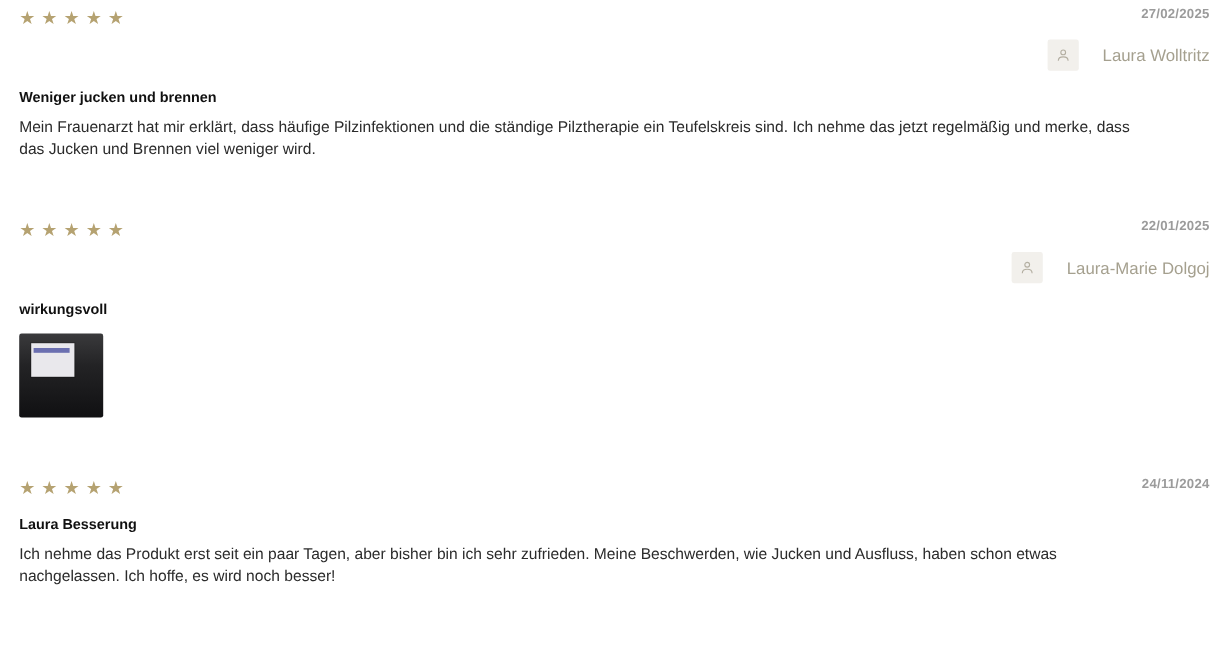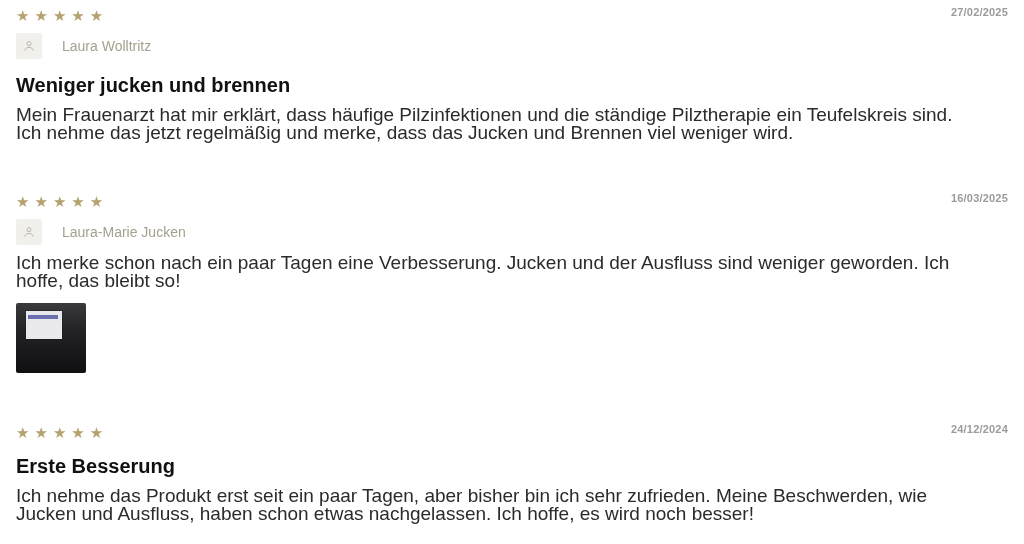--- a/index.html
+++ b/index.html
@@ -46,43 +46,44 @@
     color: #9b9b9b;
     letter-spacing: 0.2px;
     padding-top: 2px;
     font-weight: bold;
   }
   .author-row {
     display: flex;
     align-items: center;
     gap: 20px;
     margin-top: 10px;
+    justify-content: flex-end;
   }
   .avatar {
     width: 26px;
     height: 26px;
     background: #f2f0ec;
     border-radius: 2px;
     display: flex;
     align-items: center;
     justify-content: center;
   }
   .avatar svg { display: block; }
   .author {
     font-size: 14px;
     color: #a5a08f;
   }
   .review-title {
-    font-size: 20px;
+    font-size: 12px;
     font-weight: bold;
     color: #111111;
     margin-top: 15px;
   }
   .review-body {
-    font-size: 19px;
+    font-size: 13px;
     line-height: 18px;
     color: #2b2b2b;
     margin-top: 9px;
     max-width: 942px;
   }
   .photos {
     margin-top: 13px;
     display: flex;
     gap: 8px;
   }
@@ -148,48 +149,48 @@
 
   <div class="review">
     <div class="review-head">
       <div class="stars">
         <span class="star">★</span>
         <span class="star">★</span>
         <span class="star">★</span>
         <span class="star">★</span>
         <span class="star">★</span>
       </div>
-      <div class="date">16/03/2025</div>
+      <div class="date">22/01/2025</div>
     </div>
     <div class="author-row">
       <span class="avatar">
         <svg width="14" height="14" viewBox="0 0 24 24" fill="none" stroke="#b4afa2" stroke-width="1.6">
           <circle cx="12" cy="8" r="3.4"></circle>
           <path d="M5 20c0-3.6 3.1-5.6 7-5.6s7 2 7 5.6"></path>
         </svg>
       </span>
-      <span class="author">Laura-Marie Jucken</span>
+      <span class="author">Laura-Marie Dolgoj</span>
     </div>
-    <div class="review-body">Ich merke schon nach ein paar Tagen eine Verbesserung. Jucken und der Ausfluss sind weniger geworden. Ich hoffe, das bleibt so!</div>
+    <div class="review-title">wirkungsvoll</div>
     <div class="photos">
       <div class="photo dark"></div>
     </div>
   </div>
 
   <div class="spacer-48"></div>
 
   <div class="review">
     <div class="review-head">
       <div class="stars">
         <span class="star">★</span>
         <span class="star">★</span>
         <span class="star">★</span>
         <span class="star">★</span>
         <span class="star">★</span>
       </div>
-      <div class="date">24/12/2024</div>
+      <div class="date">24/11/2024</div>
     </div>
-    <div class="review-title">Erste Besserung</div>
+    <div class="review-title">Laura Besserung</div>
     <div class="review-body">Ich nehme das Produkt erst seit ein paar Tagen, aber bisher bin ich sehr zufrieden. Meine Beschwerden, wie Jucken und Ausfluss, haben schon etwas nachgelassen. Ich hoffe, es wird noch besser!</div>
 
   </div>
 
 </div>
 
 </body></html>

